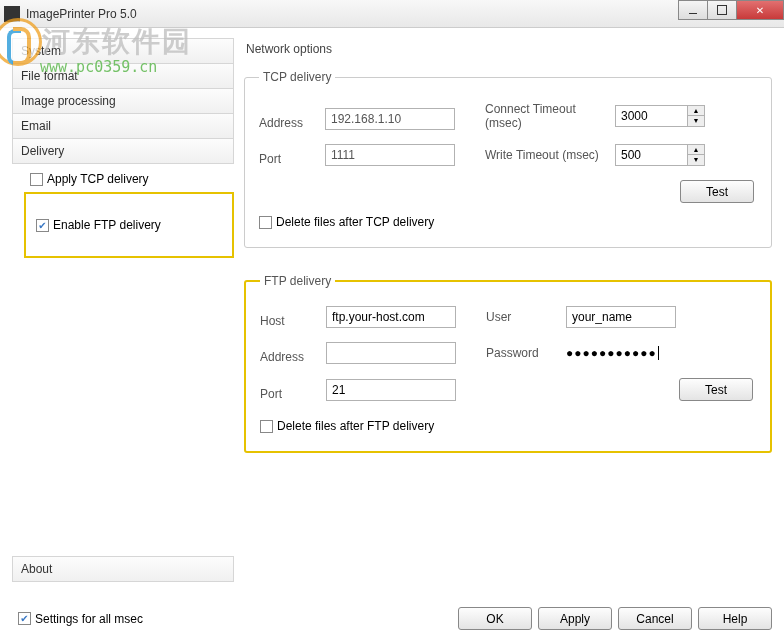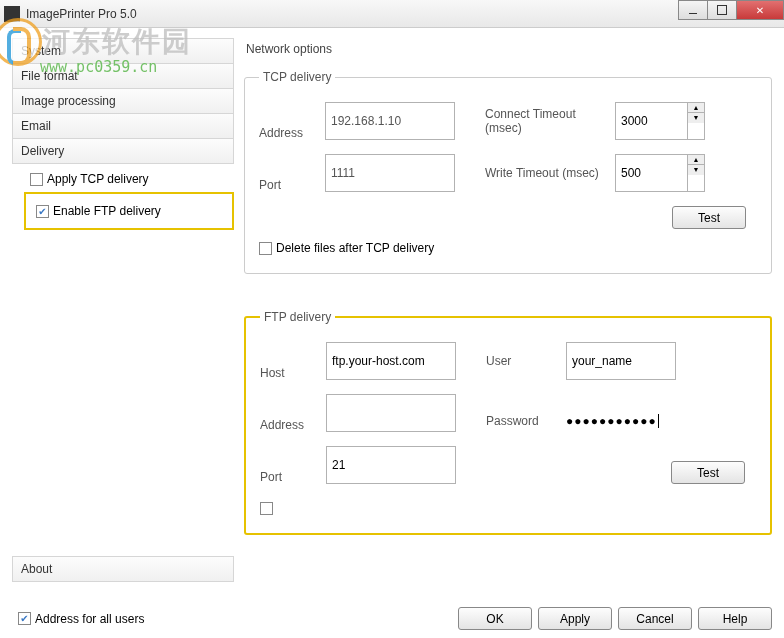--- a/index.html
+++ b/index.html
@@ -18,35 +18,35 @@
   .client { display:flex; height: 560px; background:#fff; padding: 10px 12px 6px 12px; gap:10px; }
   
   .sidebar { width: 222px; display:flex; flex-direction:column; }
   .side-list { border:1px solid #d6d6d6; }
   .side-item { padding: 5px 8px; background:linear-gradient(#fcfcfc,#f0f0f0); border-bottom:1px solid #d6d6d6; color:#333; cursor:pointer; }
   .side-item:last-child{border-bottom:none;}
   .side-sub { padding: 4px 0 4px 12px; }
   .chk-row { display:flex; align-items:center; gap:4px; padding:4px 6px; }
   .chk { width:13px; height:13px; border:1px solid #888; background:#fff; display:inline-flex; align-items:center; justify-content:center; font-size:10px; color:#3a78c4;}
   .chk.checked::before{content:"✔";}
-  .highlight-box { border:2px solid #e6c200; padding:6px 4px; margin-top:2px;}
+  .highlight-box { border:2px solid #e6c200; padding:20px 4px; margin-top:2px;}
   .side-spacer { flex:1; }
   .side-item.about { border:1px solid #d6d6d6; background:linear-gradient(#fcfcfc,#f0f0f0); padding:5px 8px; margin-top:auto;}
   
   .main { flex:1; position:relative; }
   .section-title { color:#444; margin:4px 0 14px 2px;}
   
-  fieldset { border:1px solid #ccc; border-radius:3px; margin:0 0 36px 0; padding:18px 25px 14px 14px; position:relative;}
+  fieldset { border:1px solid #ccc; border-radius:3px; margin:0 0 26px 0; padding:18px 17px 14px 14px; position:relative;}
   legend { color:#555; padding:0 4px; font-size:12px;}
   .ftp-fieldset { border:2px solid #e6c200; }
   
   .row { display:flex; align-items:flex-end; margin-bottom:14px; }
   .lbl { width:66px; color:#555; }
   .lbl2 { width:130px; color:#555; }
-  input.field { height:38px; border:1px solid #b2b2b2; padding:2px 5px; background:#fff; }
+  input.field { height:22px; border:1px solid #b2b2b2; padding:2px 5px; background:#fff; }
   input.field[readonly]{ background:#fff; color:#555;}
   .spin-wrap { display:flex; }
   .spin-wrap input{ border-right:none;}
   .spin-btns { display:flex; flex-direction:column; border:1px solid #b2b2b2;}
   .spin-btns div{ width:16px; height:10px; font-size:7px; text-align:center; line-height:10px; background:#eee; border-bottom:1px solid #b2b2b2; cursor:pointer;}
   .spin-btns div:last-child{border-bottom:none;}
   
   .btn { min-width:74px; height:23px; border:1px solid #888; background:linear-gradient(#fdfdfd,#e4e4e4); border-radius:3px; cursor:pointer; padding:0 10px;}
   .btn-row-right { display:flex; justify-content:flex-end; margin-bottom:8px;}
   
@@ -171,29 +171,30 @@
       </div>
       <div class="row">
         <span class="lbl">Port</span>
         <input class="field" style="width: 130px;" value="21">
         <div class="col-right" style="margin-left:auto">
           <button class="btn">Test</button>
         </div>
       </div>
       <div class="chk-row" style="padding-left:0">
         <span class="chk"></span>
+        <span>Delete files after FTP delivery</span>
       </div>
     </fieldset>
   </div>
 </div>
 
 <div class="footer">
   <div class="chk-row">
     <span class="chk checked"></span>
-    <span>Address for all users</span>
+    <span>Settings for all msec</span>
   </div>
   <div class="spacer"></div>
   <div class="btns">
     <button class="btn">OK</button>
     <button class="btn">Apply</button>
     <button class="btn">Cancel</button>
     <button class="btn">Help</button>
   </div>
 </div>
 

